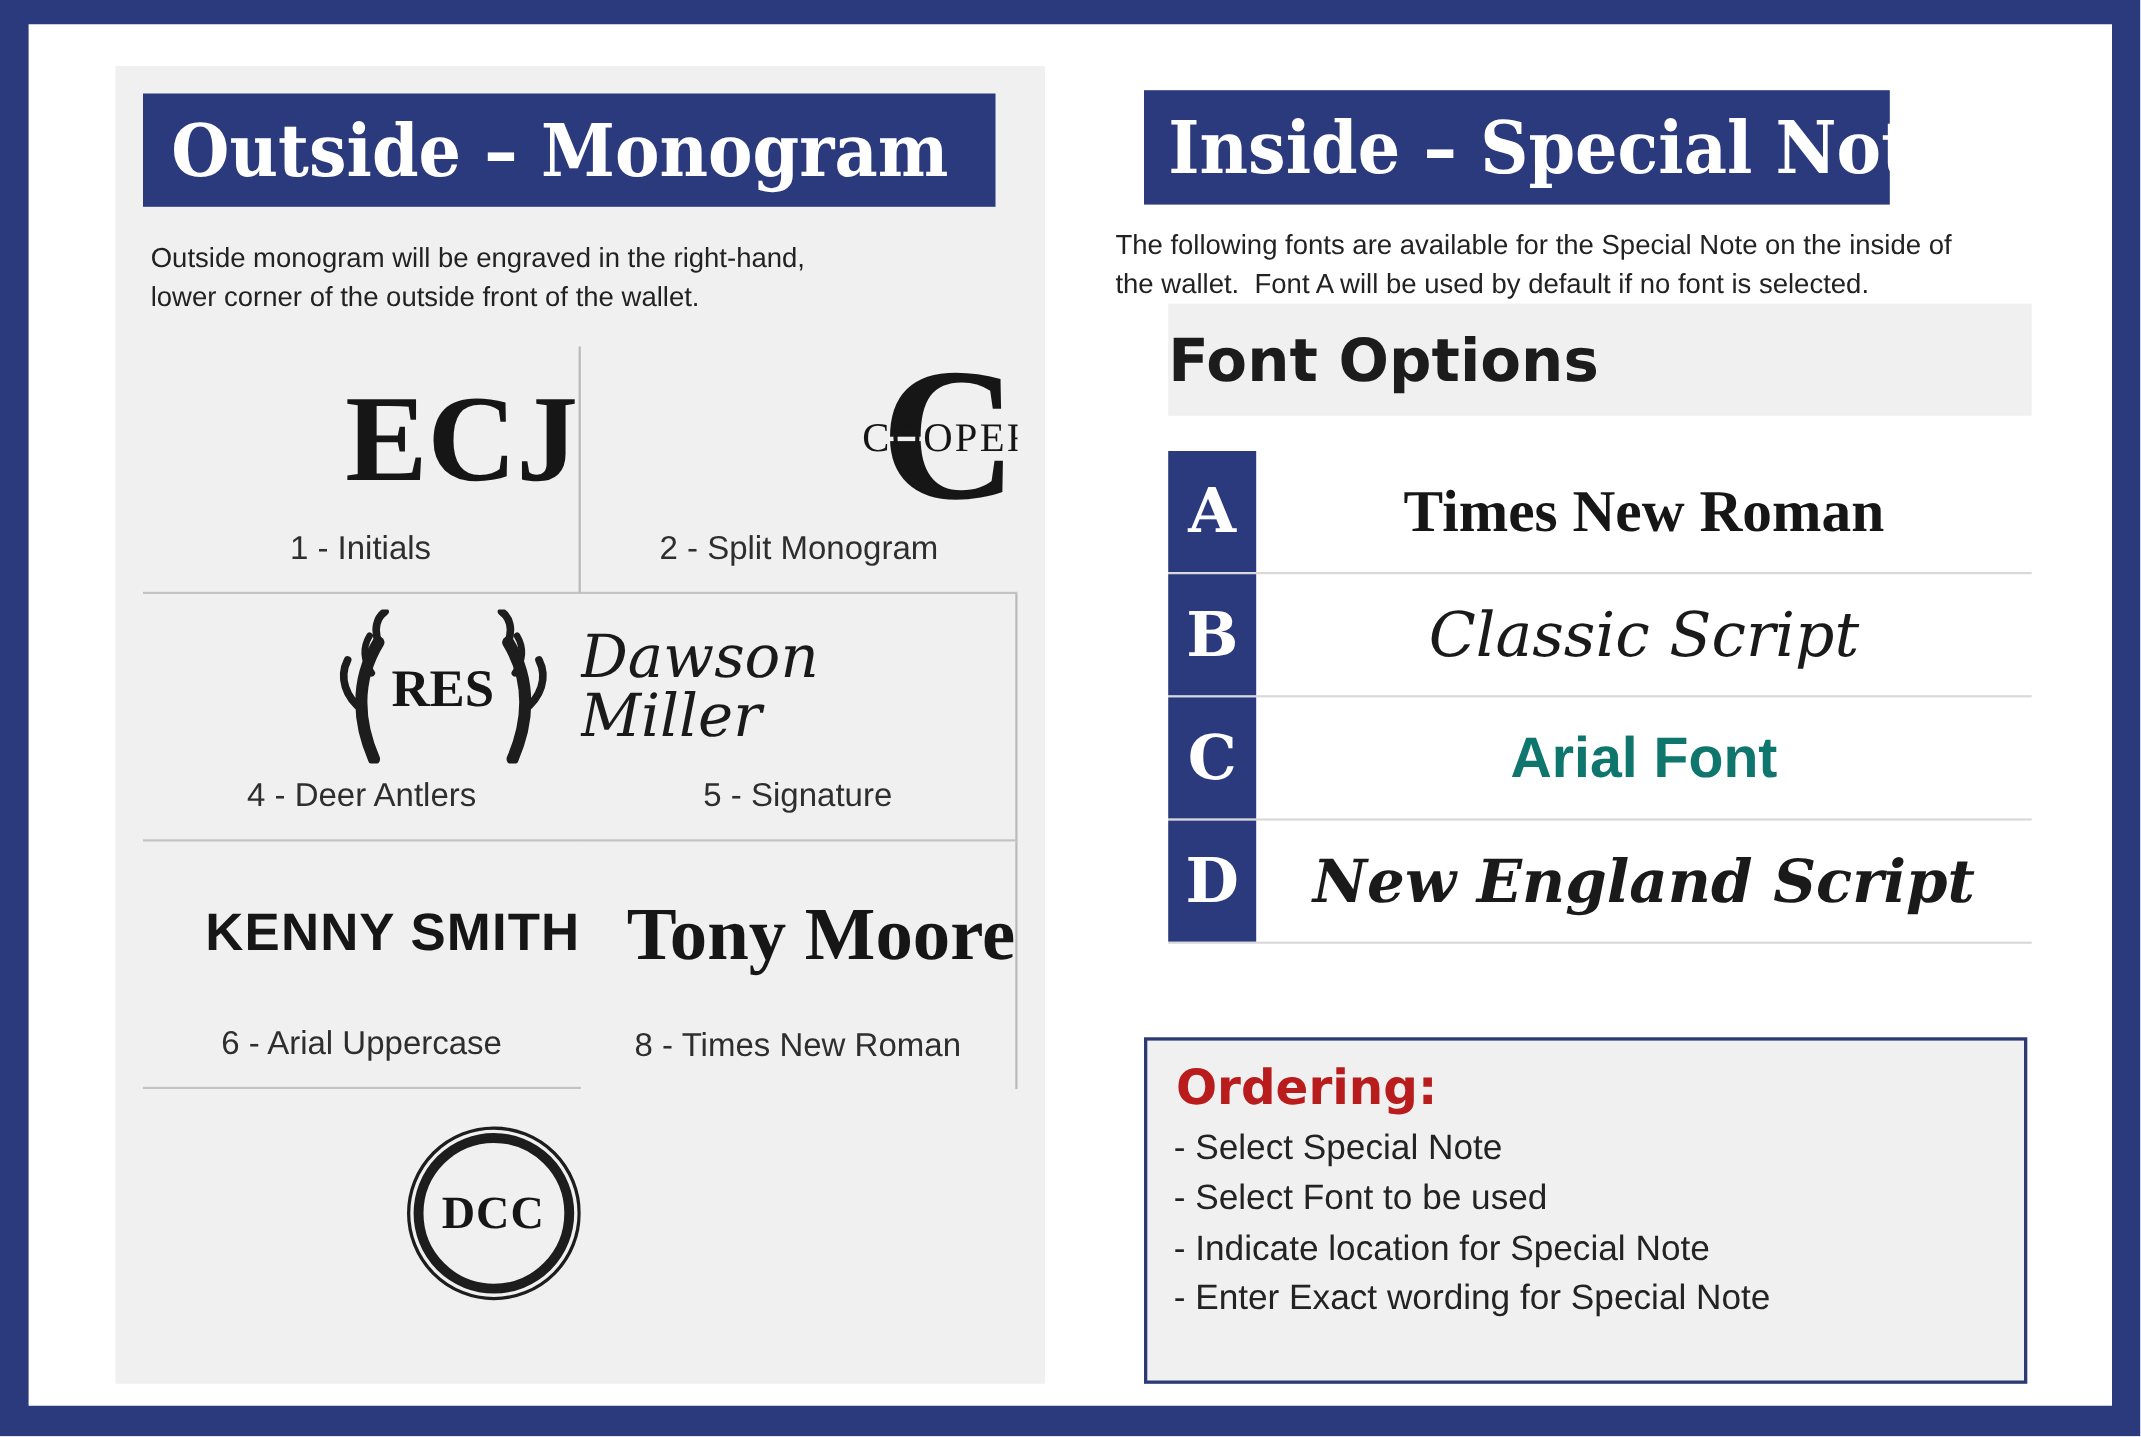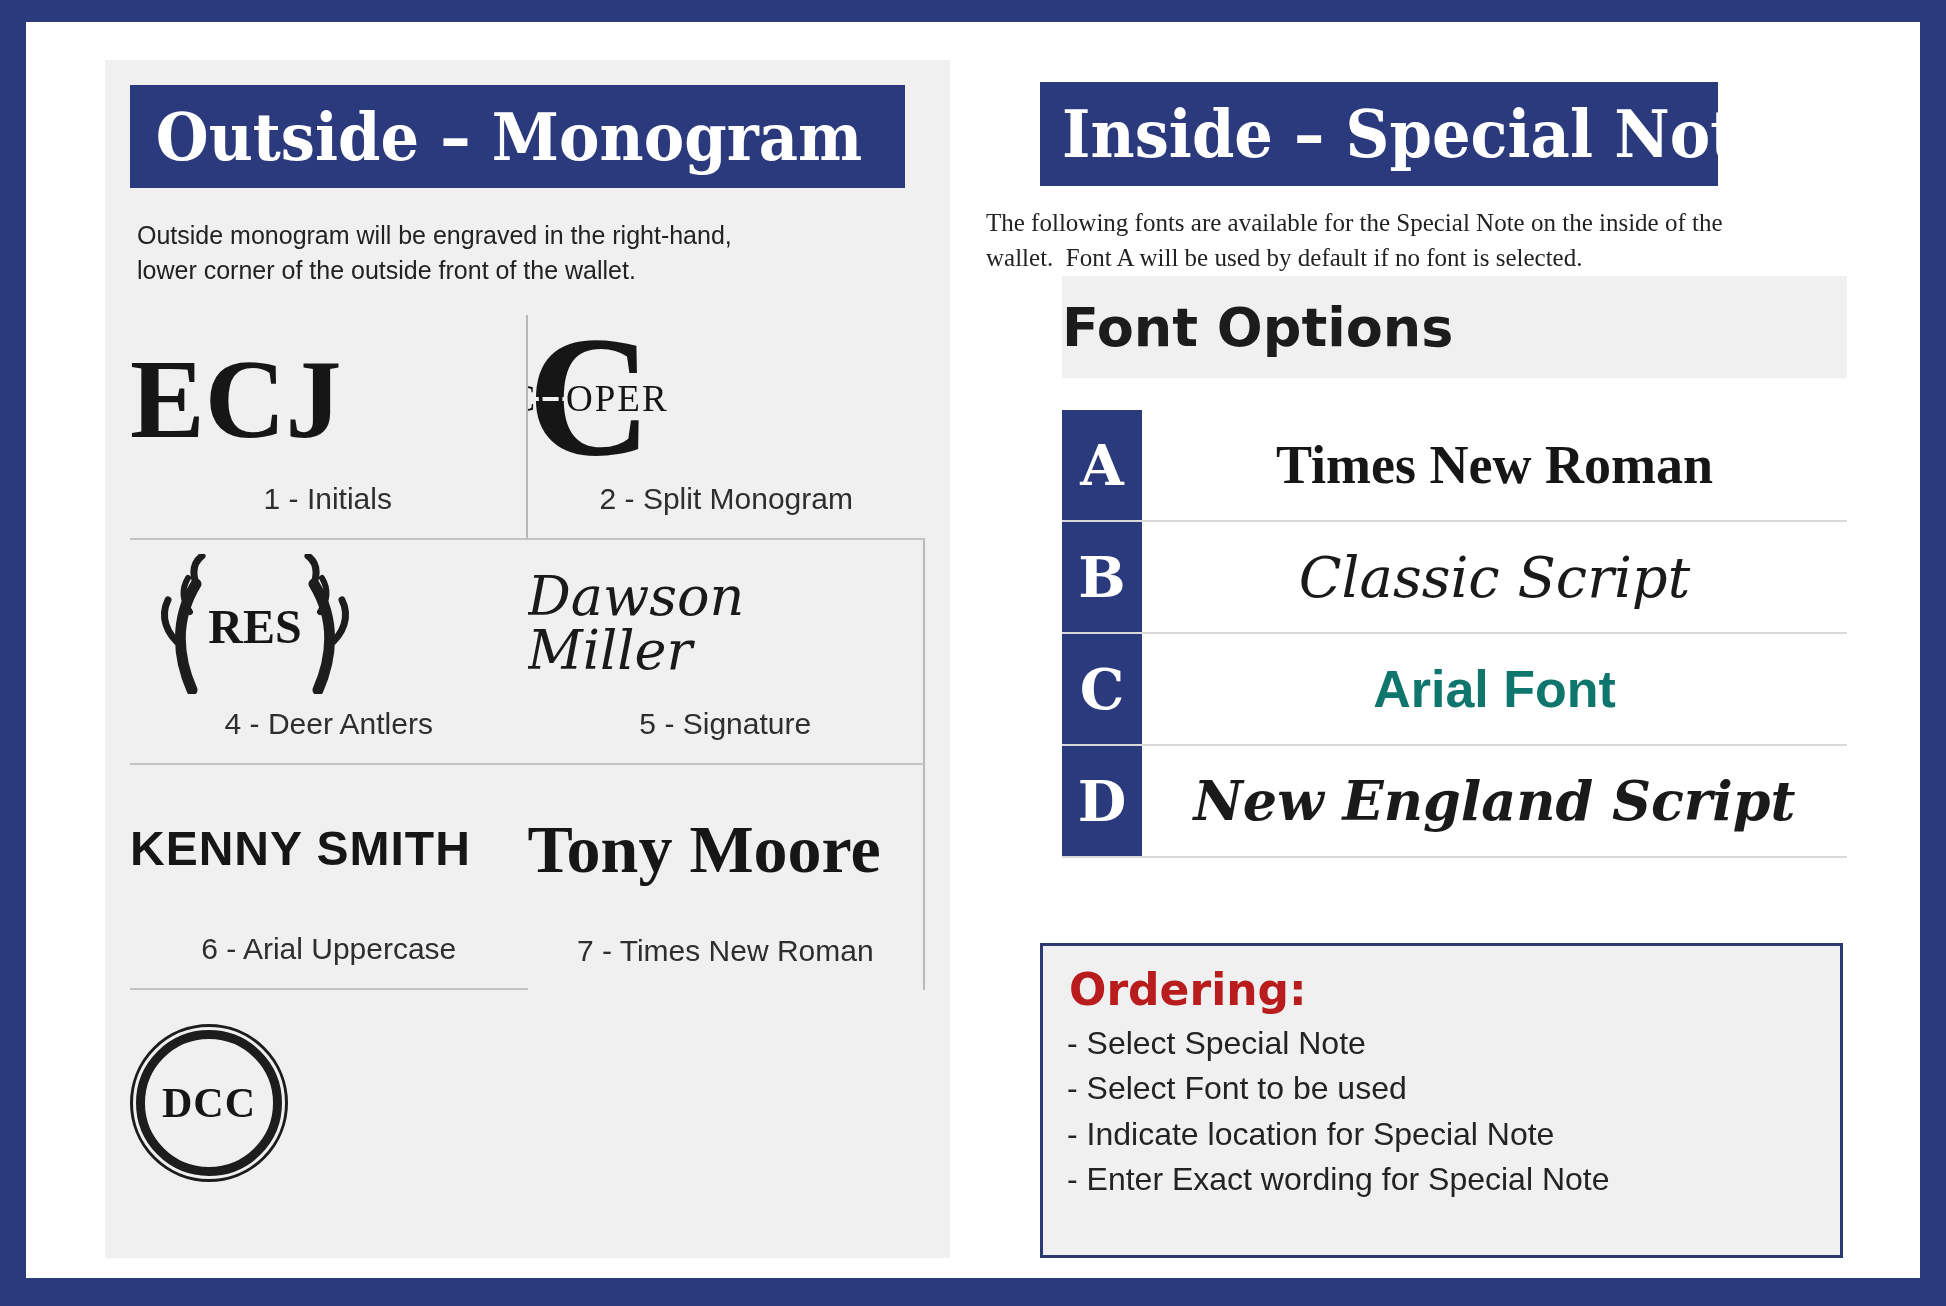--- a/index.html
+++ b/index.html
@@ -16,21 +16,21 @@
   .left-band{position:absolute;left:25px;top:25px;width:775px;height:103px;}
   .left-band .band-title{font-size:66px;padding-left:28px;}
   .panel-desc{position:absolute;font-size:25px;line-height:1.38;color:#222222;white-space:pre-wrap;}
   .left-desc{left:32px;top:158px;width:648px;}
 
   .mono-grid{position:absolute;left:25px;top:255px;width:795px;height:900px;
              display:grid;grid-template-columns:1fr 1fr;grid-template-rows:repeat(4,1fr);}
   .cell{display:flex;flex-direction:column;align-items:center;justify-content:flex-end;overflow:hidden;}
   .cell.col1{border-right:2px solid #b9b9b9;}
   .cell.rtop{border-bottom:2px solid #c3c3c3;}
-  .sample-zone{flex:1;display:flex;align-items:center;justify-content:flex-start;width:100%;position:relative;}
+  .sample-zone{flex:1;display:flex;align-items:center;justify-content:flex-end;width:100%;position:relative;}
   .cell-label{font-size:30px;color:#2e2e2e;padding-bottom:22px;font-weight:400;}
 
   .s-initials{font-family:"Liberation Serif",serif;font-weight:bold;font-size:112px;color:#161616;line-height:1;}
   .split-wrap{position:relative;line-height:0;}
   .split-letter{font-family:"Liberation Serif",serif;font-weight:bold;font-size:172px;line-height:1;color:#161616;}
   .split-name{position:absolute;left:50%;top:52%;transform:translate(-50%,-50%);
               font-family:"Liberation Serif",serif;font-size:37px;letter-spacing:2px;color:#161616;
               background:#f0f0f0;padding:2px 6px;white-space:nowrap;}
   .s-cursive{font-family:"DejaVu Serif",serif;font-style:italic;font-size:82px;color:#1a1a1a;line-height:1;}
   .antler-wrap{position:relative;width:250px;height:140px;}
@@ -42,21 +42,21 @@
   .s-times{font-family:"Liberation Serif",serif;font-weight:bold;font-size:68px;color:#161616;}
   .circle-outer{width:152px;height:152px;border:3px solid #1d1d1d;border-radius:50%;
                 display:flex;align-items:center;justify-content:center;}
   .circle-inner{width:128px;height:128px;border:9px solid #1d1d1d;border-radius:50%;
                 display:flex;align-items:center;justify-content:center;}
   .circle-text{font-family:"Liberation Serif",serif;font-weight:bold;font-size:42px;color:#161616;letter-spacing:1px;}
 
   
   .right-band{position:absolute;left:1040px;top:82px;width:678px;height:104px;}
   .right-band .band-title{font-size:66px;padding-left:24px;}
-  .right-desc{left:986px;top:206px;width:792px;font-family:Liberation Serif, serif;}
+  .right-desc{left:1014px;top:206px;width:792px;}
   .font-options-band{position:absolute;left:1062px;top:276px;width:785px;height:102px;
                      background:#f0f0f0;display:flex;align-items:center;}
   .font-options-title{font-family:"DejaVu Sans",sans-serif;font-weight:bold;font-size:54px;
                       color:#1c1c1c;}
   .font-table{position:absolute;left:1062px;top:410px;width:785px;}
   .font-row{display:flex;align-items:stretch;height:110px;border-bottom:2px solid #d9d9d9;}
   .font-key{width:80px;background:#2b3a7d;display:flex;align-items:center;justify-content:center;flex:0 0 80px;}
   .font-key span{color:#ffffff;font-family:"DejaVu Serif",serif;font-weight:bold;font-size:56px;}
   .font-sample{flex:1;display:flex;align-items:center;justify-content:center;}
   .fs-times{font-family:"Liberation Serif",serif;font-weight:bold;font-size:54px;color:#161616;}
@@ -134,21 +134,21 @@
         <div class="sample-zone">
           <span class="s-arial">KENNY SMITH</span>
         </div>
         <div class="cell-label">6 - Arial Uppercase</div>
       </div>
 
       <div class="cell col1">
         <div class="sample-zone">
           <span class="s-times">Tony Moore</span>
         </div>
-        <div class="cell-label">7 - Times New Roman</div>
+        <div class="cell-label">8 - Times New Roman</div>
       </div>
 
       <div class="cell">
         <div class="sample-zone">
           <div class="circle-outer">
             <div class="circle-inner">
               <span class="circle-text">DCC</span>
             </div>
           </div>
         </div>

